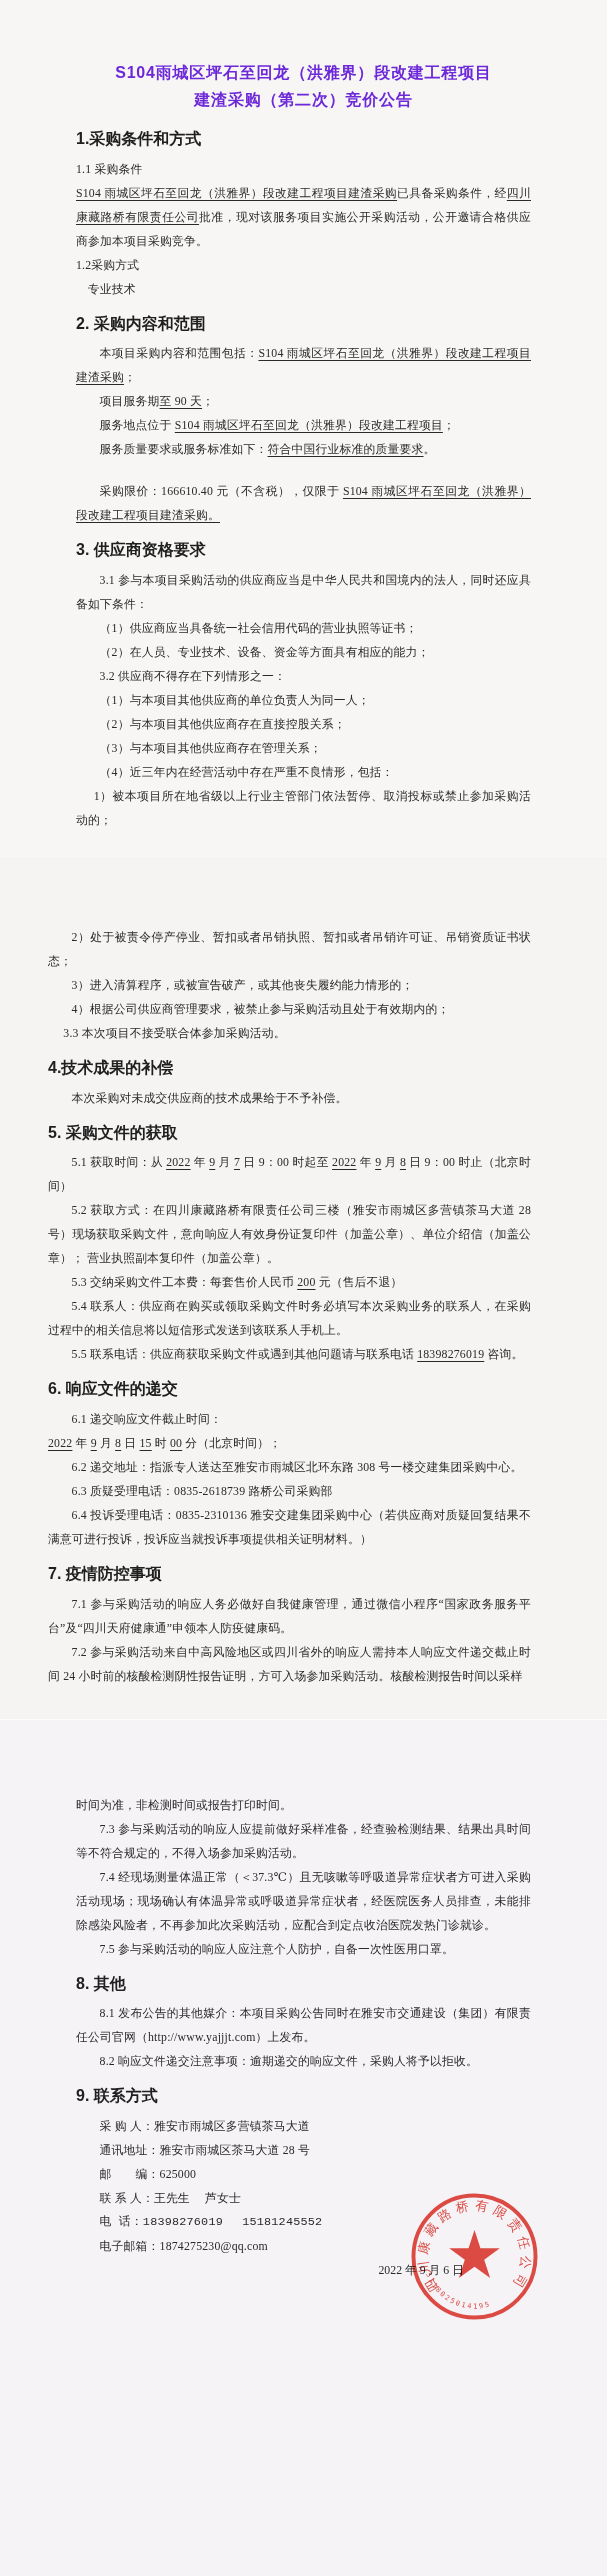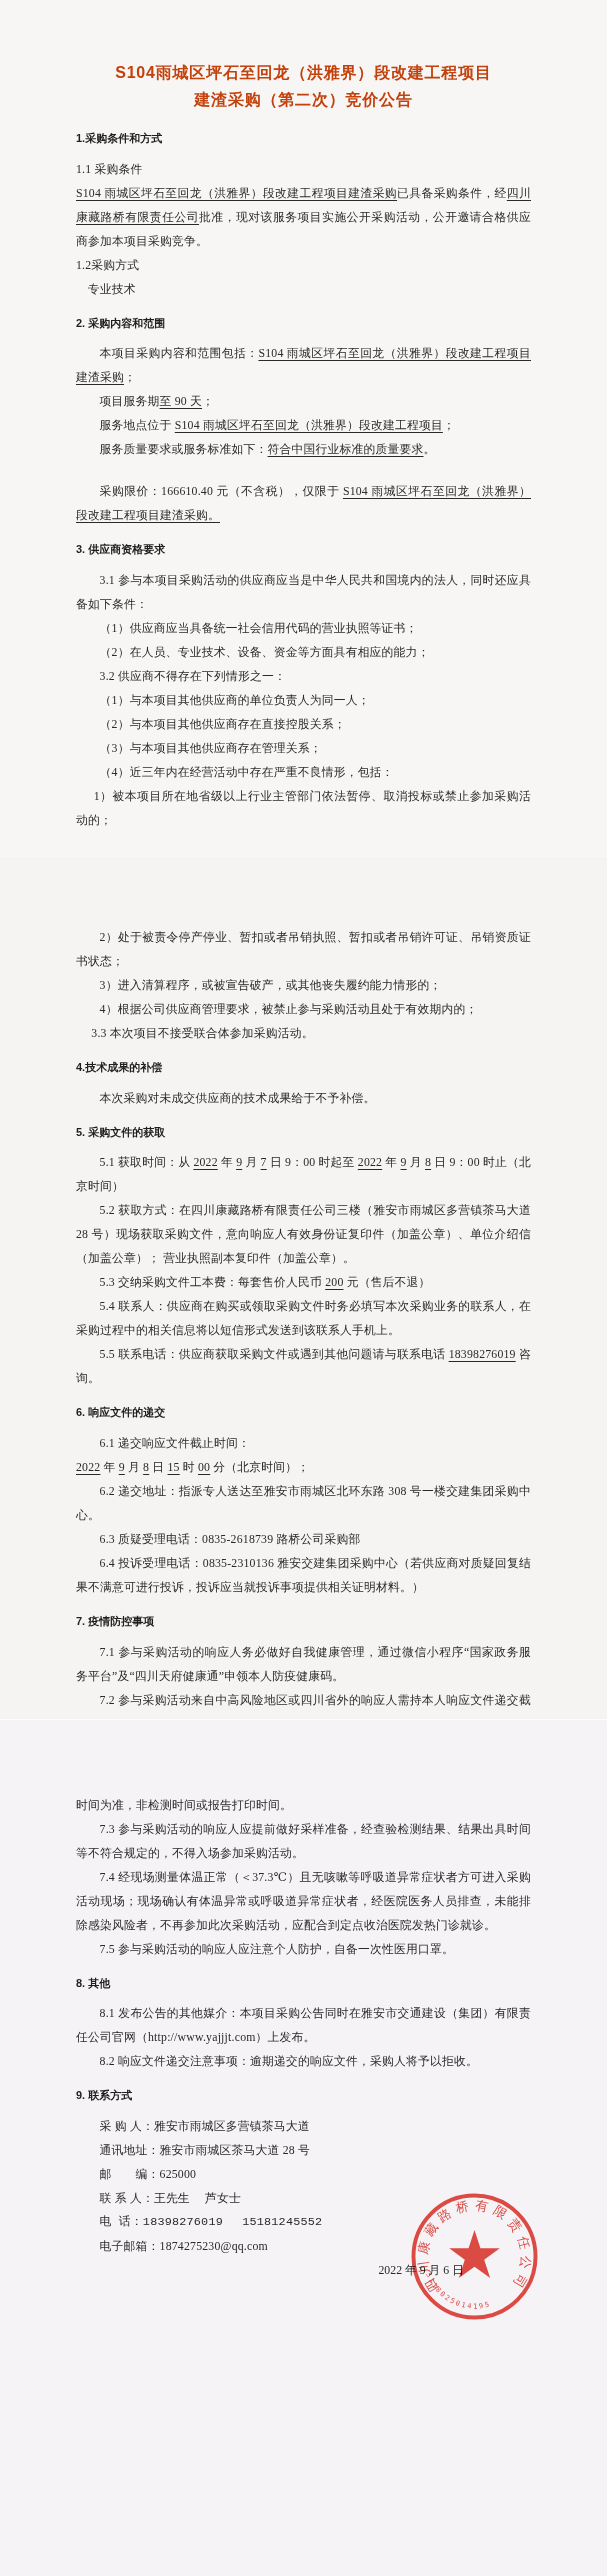--- a/index.html
+++ b/index.html
@@ -1,27 +1,27 @@
 <!DOCTYPE html>
 <html style="font-size:12px"><head>
 <meta charset="utf-8">
 <style>
   html,body{margin:0;padding:0;background:#ffffff;}
   body{width:607px;font-family:"Liberation Serif","DejaVu Serif",serif;color:#2a2a2a;}
   #doc{width:607px;}
   .page{position:relative;width:607px;box-sizing:border-box;padding:0 76px;
         box-shadow:0 0 1.5px rgba(0,0,0,.18);overflow:hidden;}
   .page-1{height:858px;background:#f7f6f4;padding-top:59px;margin-bottom:2.3px;}
-  .page-2{height:858px;background:#f5f4f2;padding-top:65px;margin-bottom:2.3px;}
+  .page-2{height:858px;background:#f5f4f2;padding-top:65px;margin-bottom:2.3px;padding-left:48px;}
   .page-3{height:856px;background:#f6f3f6;padding-top:72px;}
   .title{font-family:"Liberation Sans","DejaVu Sans",sans-serif;font-weight:bold;
-         font-size:16px;line-height:27px;text-align:center;color:#c2410c;letter-spacing:0.8px;}
+         font-size:16px;line-height:27px;text-align:center;color:#6d28d9;letter-spacing:0.8px;}
   .title+.h2, .title-gap{margin-top:15px;}
   .h2{font-family:"Liberation Sans","DejaVu Sans",sans-serif;font-weight:bold;
-      font-size:11px;line-height:21px;margin:12px 0 7.6px 0;color:#1f1f1f;}
+      font-size:16px;line-height:21px;margin:12px 0 7.6px 0;color:#1f1f1f;}
   p.para{margin:0;font-size:11.8px;line-height:24px;text-align:justify;letter-spacing:0.2px;}
   .u{text-decoration:underline;text-underline-offset:3px;}
   .date-line{font-size:11.8px;line-height:24px;text-align:right;padding-right:67px;position:relative;z-index:2;}
   .seal{position:absolute;left:408px;top:469px;width:133px;height:133px;z-index:3;
         mix-blend-mode:multiply;opacity:.88;pointer-events:none;}
 </style>
 </head>
 <body>
 
 <div id="doc">

